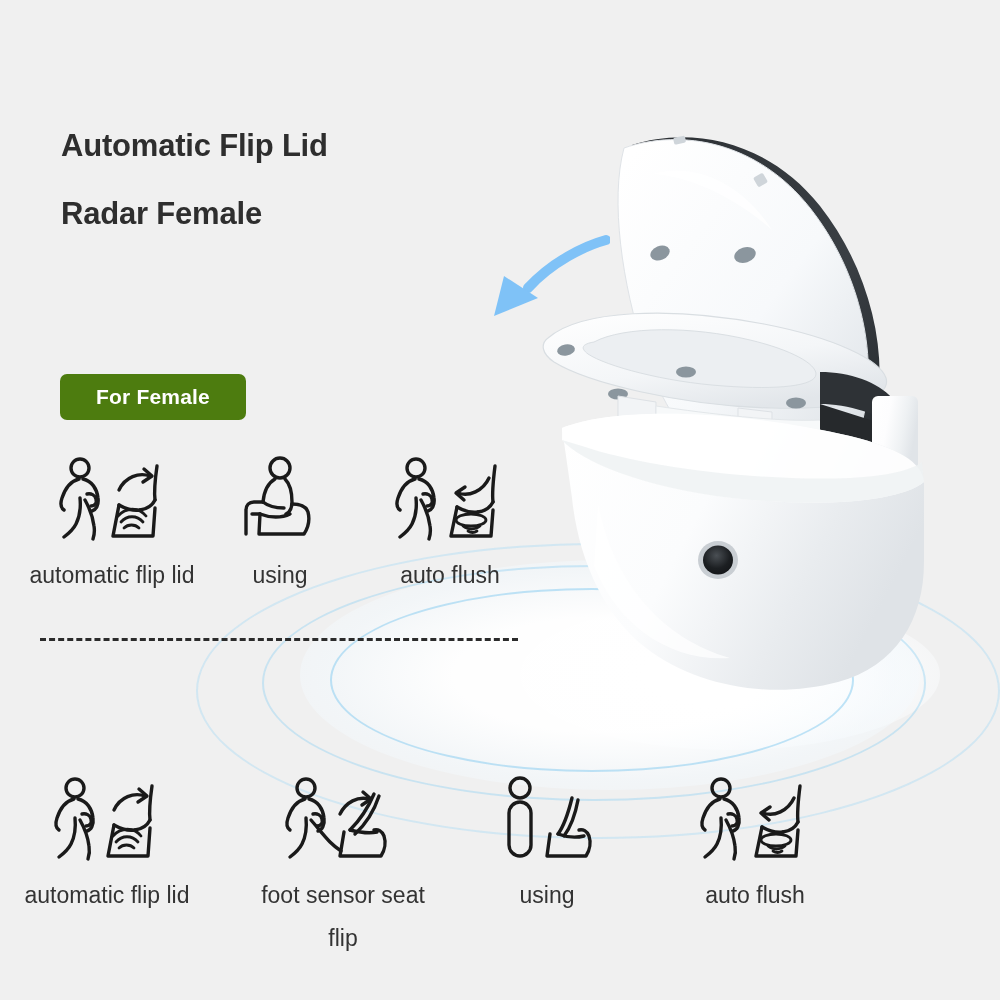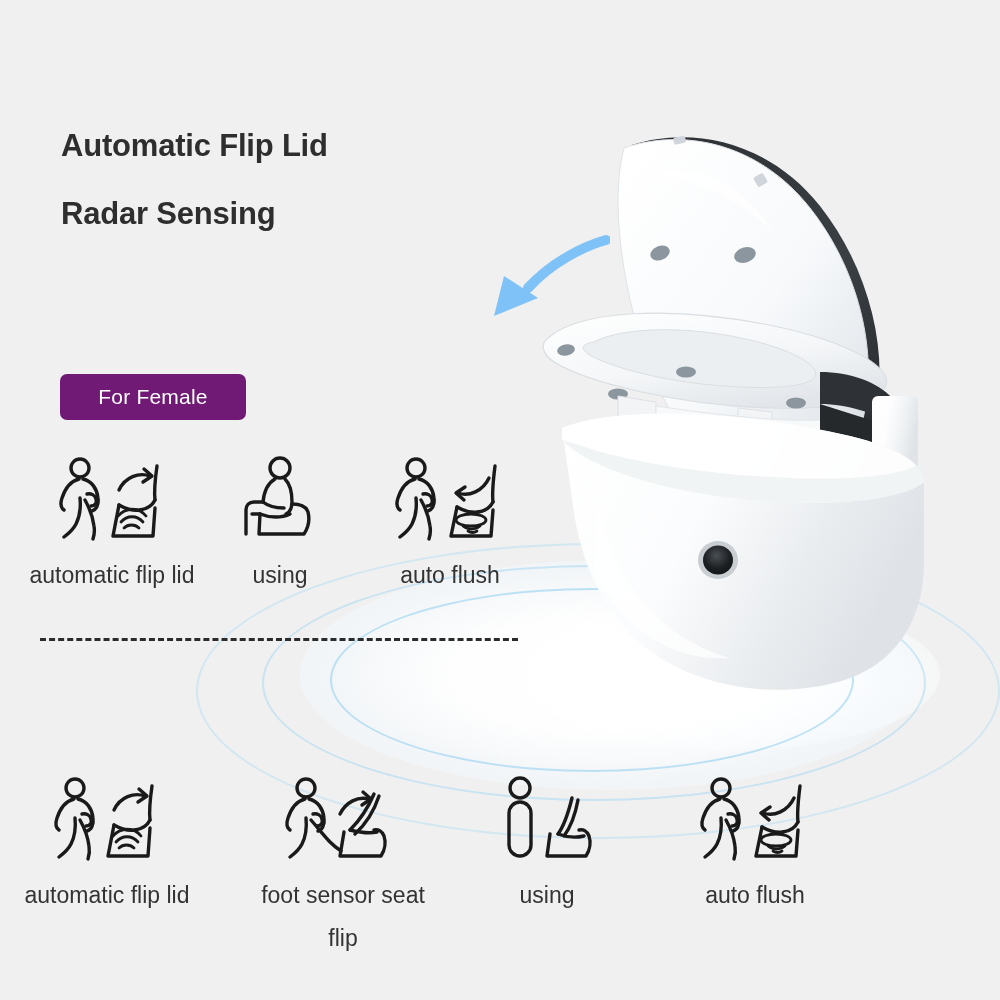--- a/index.html
+++ b/index.html
@@ -37,25 +37,25 @@
     line-height: 68px;
     white-space: nowrap;
   }
 
   
   .badge {
     position: absolute;
     display: flex;
     align-items: center;
     justify-content: center;
-    background: #701a75;
+    background: #4d7c0f;
     border-radius: 7px;
     color: #ffffff;
     font-size: 21px;
-    font-weight: normal;
+    font-weight: bold;
     letter-spacing: 0.2px;
     box-sizing: border-box;
   }
   #badge-female {
     left: 60px;
     top: 374px;
     width: 186px;
     height: 46px;
   }
   #badge-male {
@@ -270,21 +270,21 @@
     </g>
   </svg>
 
   <svg id="flip-arrow" viewBox="0 0 130 100">
     <path d="M 126 8 C 104 14 72 30 48 56" stroke="#7fc2f7" stroke-width="10" fill="none" stroke-linecap="round"></path>
     <path d="M 14 84 L 24 44 L 58 66 Z" fill="#7fc2f7"></path>
   </svg>
 
   <div class="title-block">
     <div class="title-line">Automatic Flip Lid</div>
-    <div class="title-line">Radar Sensing</div>
+    <div class="title-line">Radar Female</div>
   </div>
 
   <div class="badge" id="badge-female">For Female</div>
 
   <div class="feature" id="feat-f-1">
     <div class="icon-wrap">
       <svg width="130" height="86" viewBox="0 0 130 86">
         <g fill="none" stroke="#1a1a1a" stroke-width="3.4" stroke-linecap="round" stroke-linejoin="round">
           <circle cx="33" cy="12" r="9"></circle>
           <path d="M 36 23 C 45 25 50 33 51 42 C 52 49 49 54 45 55"></path>

